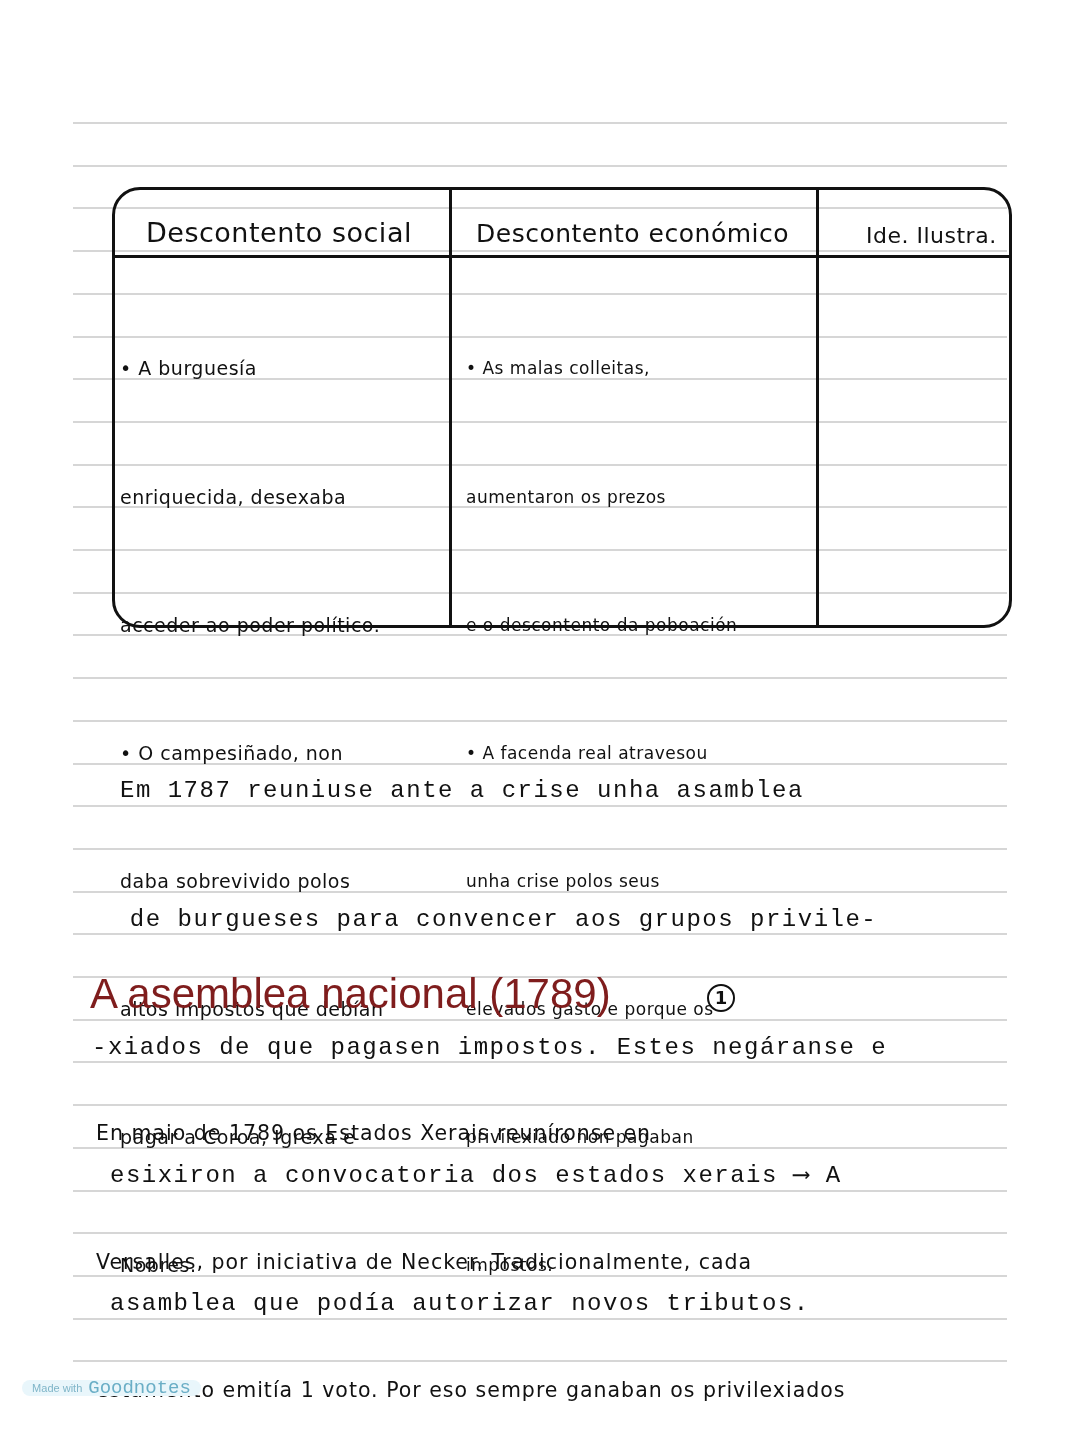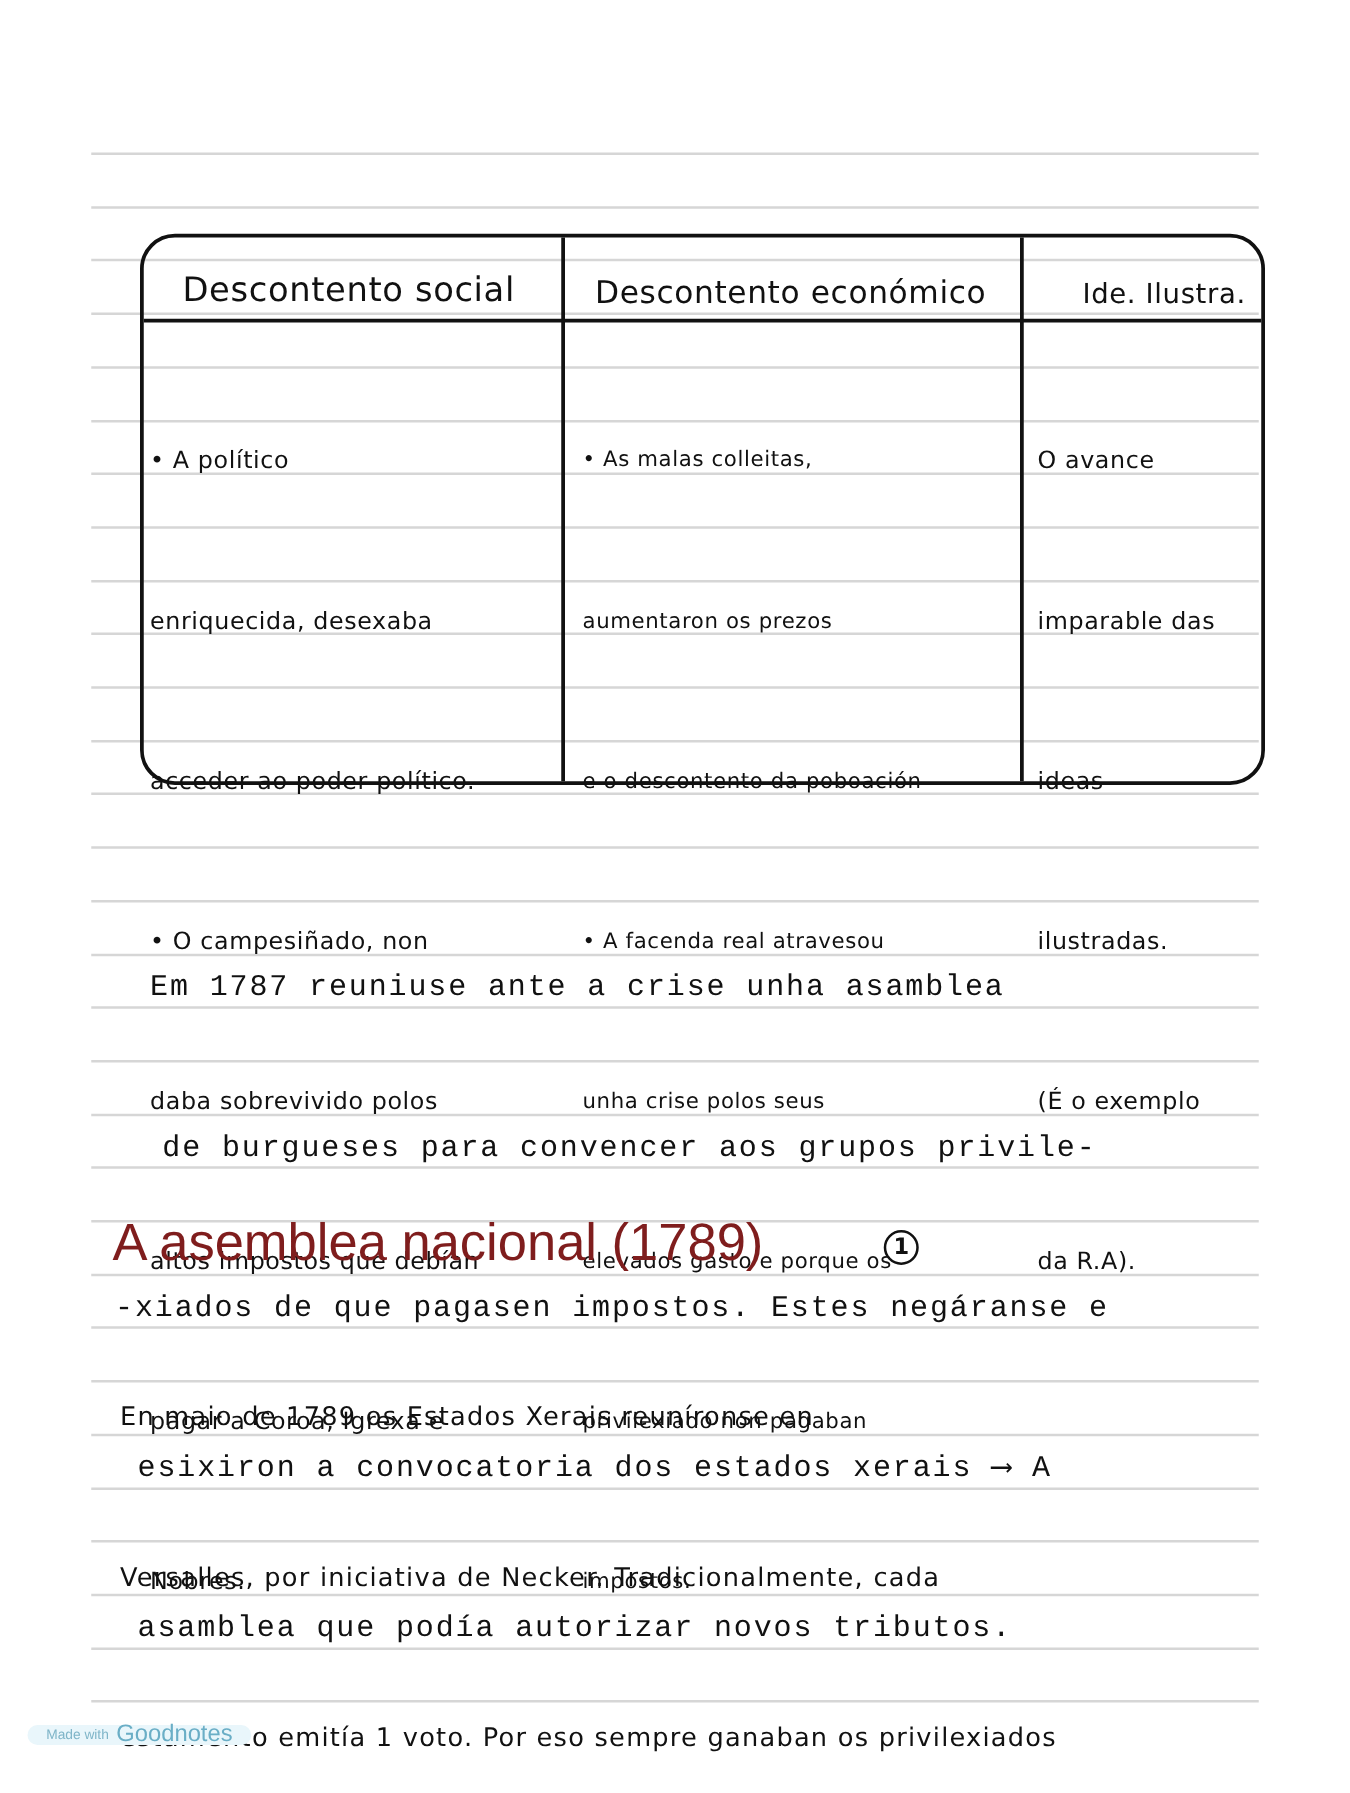--- a/index.html
+++ b/index.html
@@ -38,21 +38,21 @@
       position: absolute; left: 707px; top: 984px; width: 28px; height: 28px;
       border: 2.5px solid #111; border-radius: 50%; box-sizing: border-box;
       font-size: 18px; line-height: 23px; text-align: center; font-weight: bold;
     }
     .badge {
       position: absolute; left: 22px; top: 1380px; width: 179px; height: 16px;
       background: #e9f6fb; border-radius: 17px;
       display: flex; align-items: center; justify-content: center; gap: 6px;
     }
     .badge .small { font-family: "Liberation Sans", sans-serif; font-size: 11px; color: #7fb5c8; }
-    .badge .brand { font-family: Liberation Sans, sans-serif; font-size: 19px; color: #6aaec6; }
+    .badge .brand { font-family: Liberation Mono, monospace; font-size: 19px; color: #6aaec6; }
   </style>
 </head>
 <body>
 
 <div class="page">
 
   <div id="rules">
       <div class="rule" style="top: 122px;"></div>
       <div class="rule" style="top: 165px;"></div>
       <div class="rule" style="top: 207px;"></div>
@@ -89,49 +89,41 @@
     <div class="vline" style="left:334px;"></div>
     <div class="vline" style="left:701px;"></div>
     <div class="hline" style="top:65px;"></div>
   </div>
 
   <div class="hw th" style="left:146px; top:217px;">Descontento social</div>
   <div class="hw th" style="left:460px; top:219px; font-size:25px;margin-left:16px;">Descontento económico</div>
   <div class="hw th" style="left:830px; top:223px; font-size:22px;margin-left:36px;">Ide. Ilustra.</div>
 
   <div class="hw cell" style="left:120px; top:262px; font-size:19px;">
-    <div>• A político</div>
+    <div>• A burguesía</div>
     <div>enriquecida, desexaba</div>
     <div>acceder ao poder político.</div>
     <div>• O campesiñado, non</div>
     <div>daba sobrevivido polos</div>
     <div>altos impostos que debían</div>
     <div>pagar a Coroa, Igrexa e</div>
     <div>Nobres.</div>
   </div>
 
   <div class="hw cell" style="left:466px; top:262px; font-size:17px;">
     <div>• As malas colleitas,</div>
     <div>aumentaron os prezos</div>
     <div>e o descontento da poboación</div>
     <div>• A facenda real atravesou</div>
     <div>unha crise polos seus</div>
     <div>elevados gasto e porque os</div>
     <div>privilexiado non pagaban</div>
     <div>impostos.</div>
   </div>
 
-  <div class="hw cell" style="left:830px; top:262px; font-size:19px;">
-    <div>O avance</div>
-    <div>imparable das</div>
-    <div>ideas</div>
-    <div>ilustradas.</div>
-    <div>(É o exemplo</div>
-    <div>da R.A).</div>
-  </div>
 
   <div class="hw para" style="left:110px; top:685px; font-size:24px;font-family:Liberation Mono, monospace;">
     <div style="padding-left:10px;">Em 1787 reuniuse ante a crise unha asamblea</div>
     <div style="padding-left:10px;text-align:center;">de burgueses para convencer aos grupos privile-</div>
     <div style="margin-left:-18px;">-xiados de que pagasen impostos. Estes negáranse e</div>
     <div>esixiron a convocatoria dos estados xerais ⟶ A</div>
     <div>asamblea que podía autorizar novos tributos.</div>
   </div>
 
   <div class="heading">A asemblea nacional (1789)</div>

